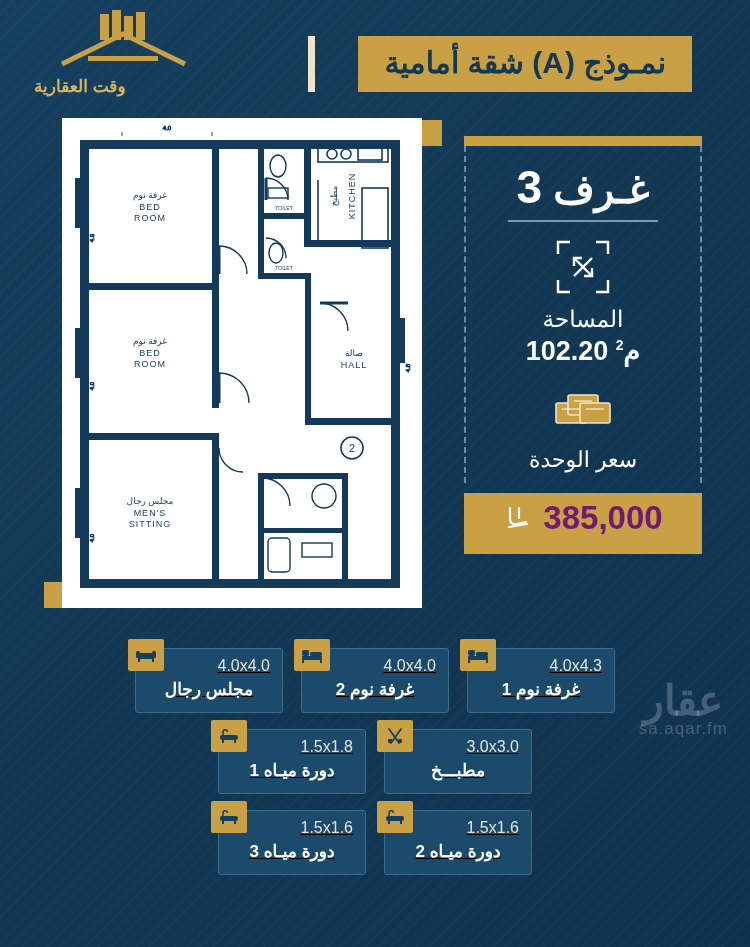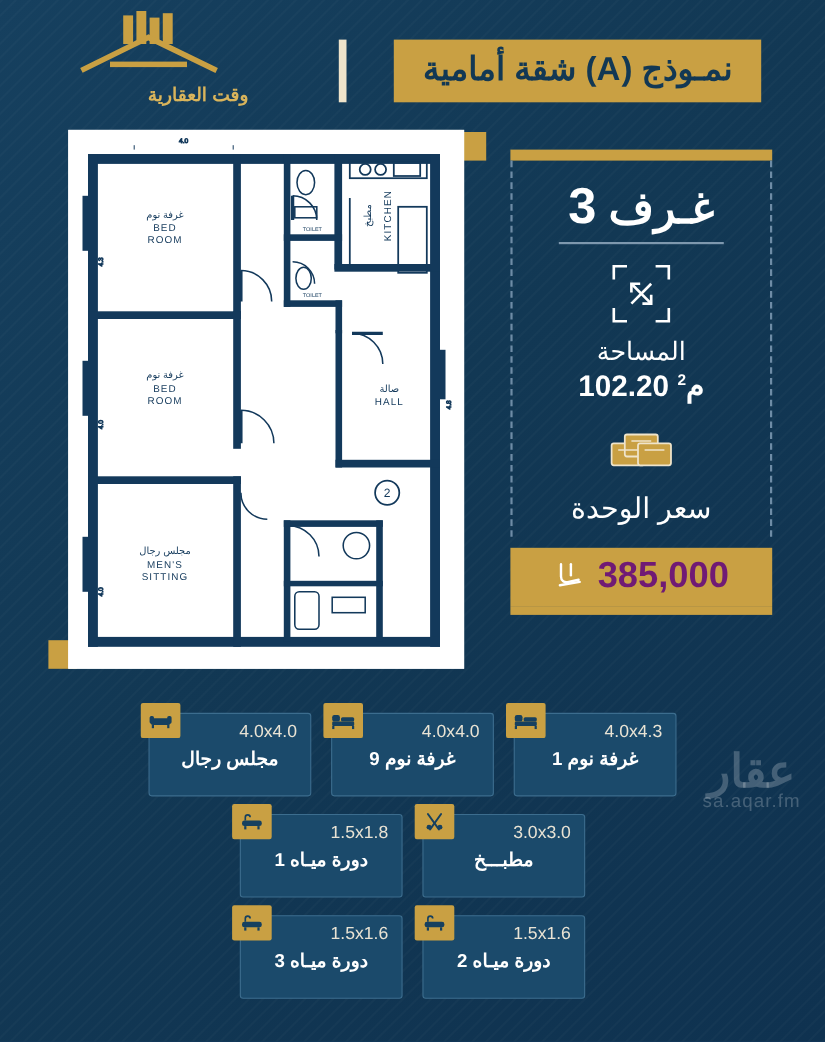--- a/index.html
+++ b/index.html
@@ -19,23 +19,23 @@
   
   .page::before {
     content: "";
     position: absolute; inset: 0;
     background-image: repeating-linear-gradient(135deg, rgba(255,255,255,0.018) 0px, rgba(255,255,255,0.018) 2px, transparent 2px, transparent 9px);
     pointer-events: none;
   }
 
   
   .logo {
-    position: absolute; left: 46px; top: 8px;
+    position: absolute; left: 34px; top: 8px;
     width: 180px; height: 100px;
-    text-align: right;
+    text-align: left;
   }
   .logo svg { display: block; margin: 0 auto; }
   .logo-text {
     color: #D9B45B;
     font-size: 17px;
     font-weight: bold;
     letter-spacing: .5px;
     margin-top: 2px;
     direction: rtl;
   }
@@ -113,21 +113,21 @@
   .area-icon { margin: 0 auto 8px auto; display:block; }
   .area-label {
     color: #FFFFFF; font-size: 23px; letter-spacing: 2px; direction: rtl;
   }
   .area-value {
     color: #FFFFFF; font-size: 27px; font-weight: bold; margin-top: 2px; direction: rtl;
   }
   .area-value sup { font-size: 14px; }
   .money-icon { margin: 16px auto 6px auto; display:block; }
   .price-label {
-    color: #FFFFFF; font-size: 26px; letter-spacing: 1px; direction: rtl; margin-top: 16px;
+    color: #FFFFFF; font-size: 22px; letter-spacing: 1px; direction: rtl; margin-top: 16px;
   }
   .price-bar {
     margin-top: 10px;
     background: #C9A043;
     color: #701a75;
     font-size: 33px;
     font-weight: bold;
     padding: 6px 6px 9px 6px;
     display: flex; align-items: center; justify-content: center; gap: 10px;
     direction: ltr;
@@ -142,24 +142,25 @@
     direction: rtl;
   }
   .spec-row {
     display: flex; justify-content: center; gap: 18px; margin-bottom: 16px;
   }
   .chip {
     position: relative;
     background: #1B4A6B;
     border: 1px solid #3C6D8E;
     border-radius: 3px;
-    padding: 8px 12px 23px 12px;
+    padding: 8px 12px 12px 12px;
     min-width: 148px;
     text-align: center;
     direction: rtl;
+    text-decoration: underline;
   }
   .chip .dim {
     color: #E9E3D4;
     font-size: 16px;
     direction: ltr;
     text-align: right;
     padding-left: 30px;
   }
   .chip .nm {
     color: #FFFFFF;
@@ -429,21 +430,21 @@
               <g fill="#16405F">
                 <rect x="1" y="9" width="20" height="4" rx="1"></rect>
                 <rect x="1" y="3" width="7" height="6" rx="2"></rect>
                 <rect x="9" y="5" width="12" height="4" rx="1.5"></rect>
                 <rect x="1" y="13" width="2" height="3"></rect>
                 <rect x="19" y="13" width="2" height="3"></rect>
               </g>
             </svg>
         </div>
         <div class="dim">4.0x4.0</div>
-        <div class="nm">غرفة نوم 9</div>
+        <div class="nm">غرفة نوم 2</div>
       </div>
       <div class="chip">
         <div class="badge">
           <svg width="22" height="16" viewBox="0 0 22 16">
               <g fill="#16405F">
                 <rect x="2" y="6" width="18" height="6" rx="2"></rect>
                 <rect x="1" y="4" width="4" height="7" rx="1.6"></rect>
                 <rect x="17" y="4" width="4" height="7" rx="1.6"></rect>
                 <rect x="3" y="12" width="2" height="3"></rect>
                 <rect x="17" y="12" width="2" height="3"></rect>

